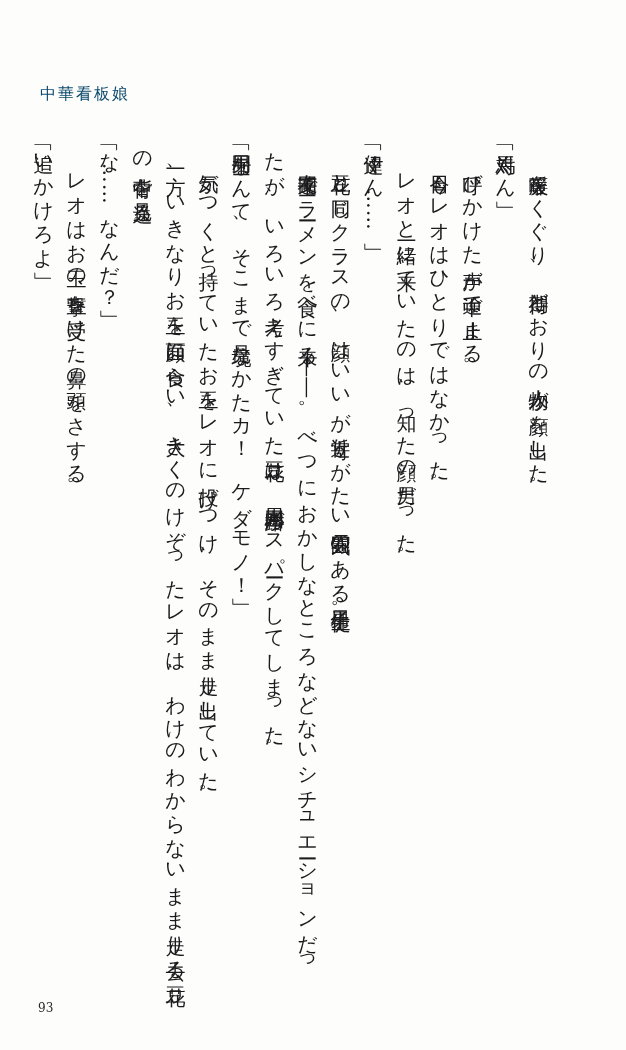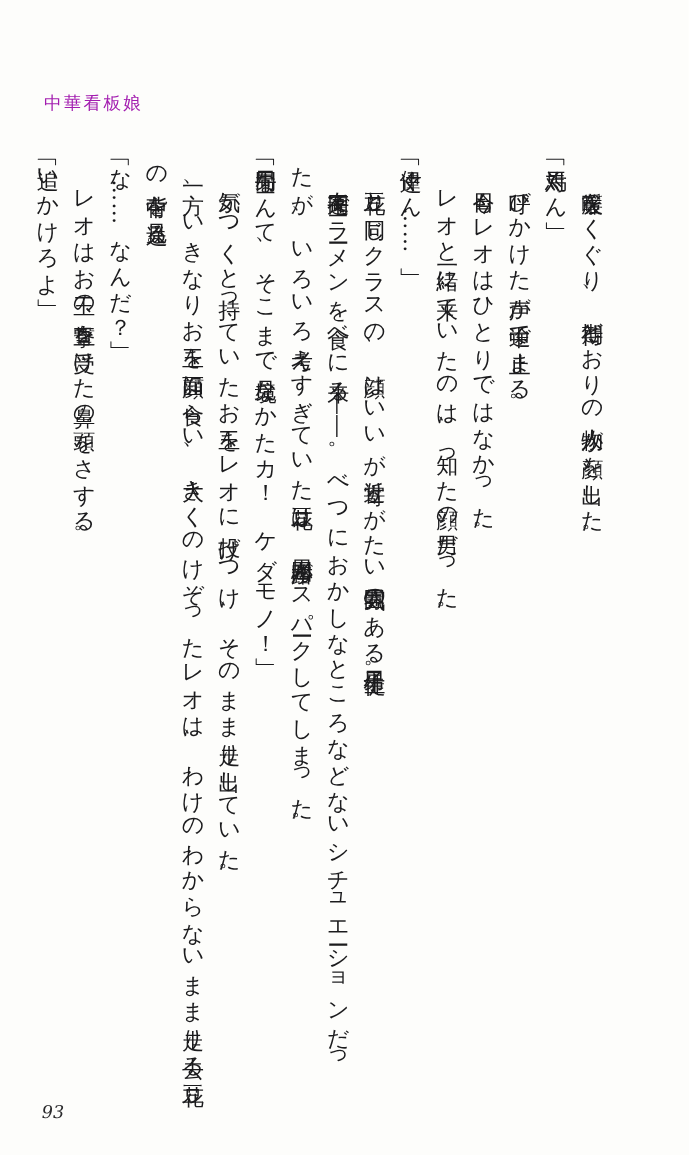--- a/index.html
+++ b/index.html
@@ -19,21 +19,21 @@
   .page {
     position: absolute;
     inset: 0;
   }
   .running-header {
     position: absolute;
     left: 40px;
     top: 84px;
     font-size: 16px;
     letter-spacing: 2px;
-    color: #a21caf;
+    color: #0c4a6e;
     white-space: nowrap;
   }
   .text-block {
     position: absolute;
     top: 138px;
     right: 71px;
     height: 850px;
     writing-mode: vertical-rl;
     text-orientation: mixed;
     font-size: 20px;
@@ -42,22 +42,21 @@
     color: #1b1b1d;
   }
   .text-block p {
     margin: 0;
     padding: 0;
   }
   .page-number {
     position: absolute;
     left: 38px;
     top: 1001px;
-    font-size: 16px;
-    font-style: italic;
+    font-size: 12px;
     color: #2a2a2c;
   }
 </style>
 </head>
 <body>
 
 <div class="page">
 
   <div class="running-header">中華看板娘</div>
 

